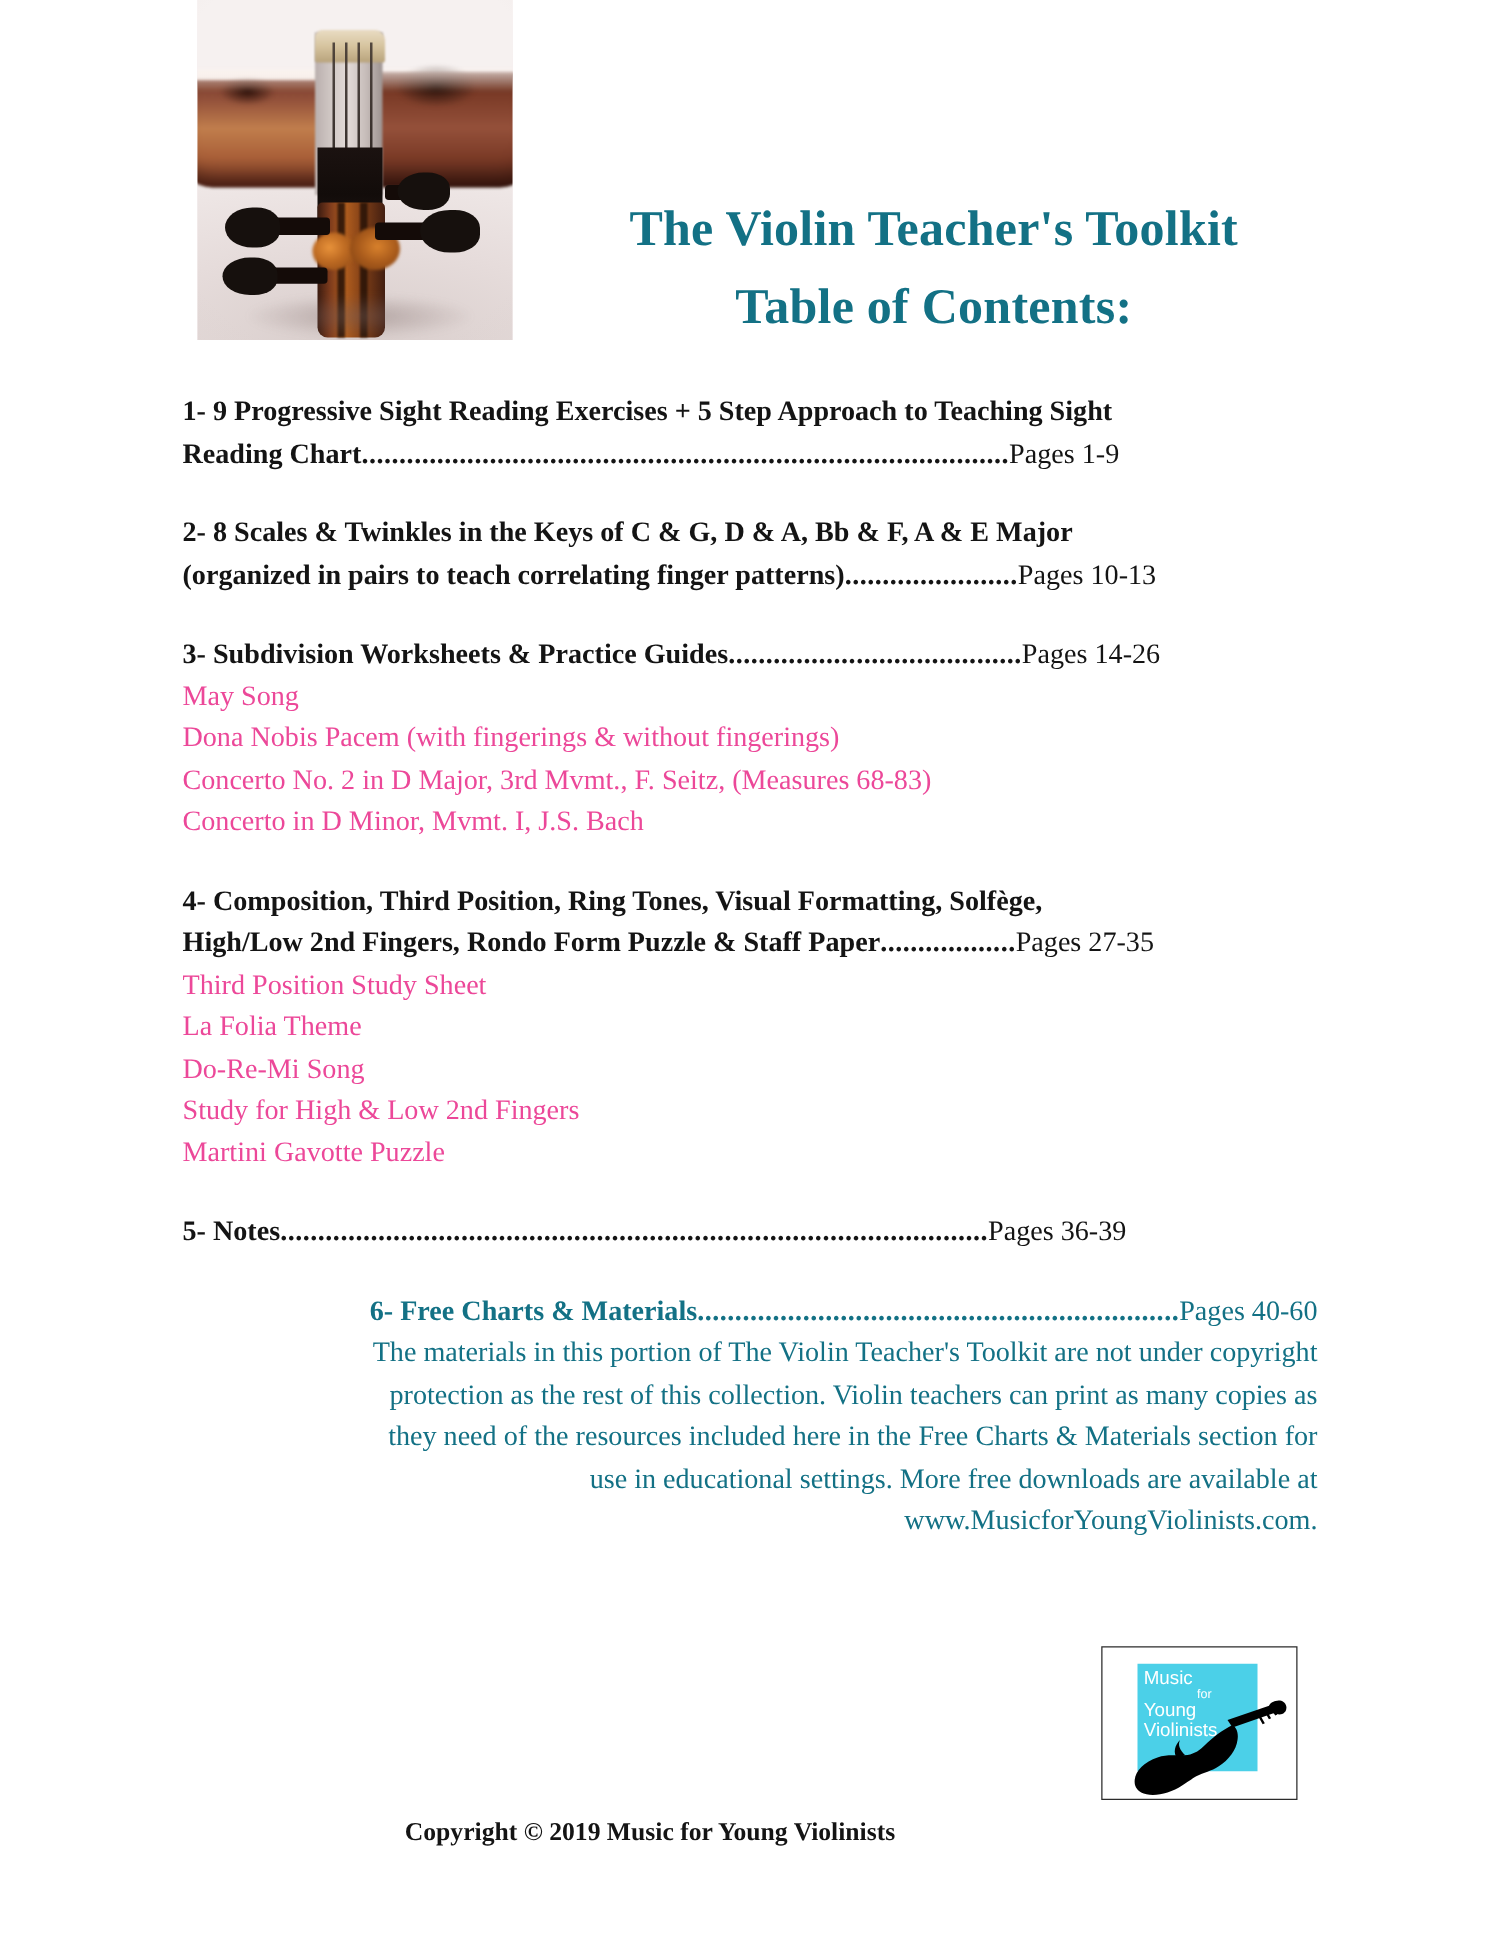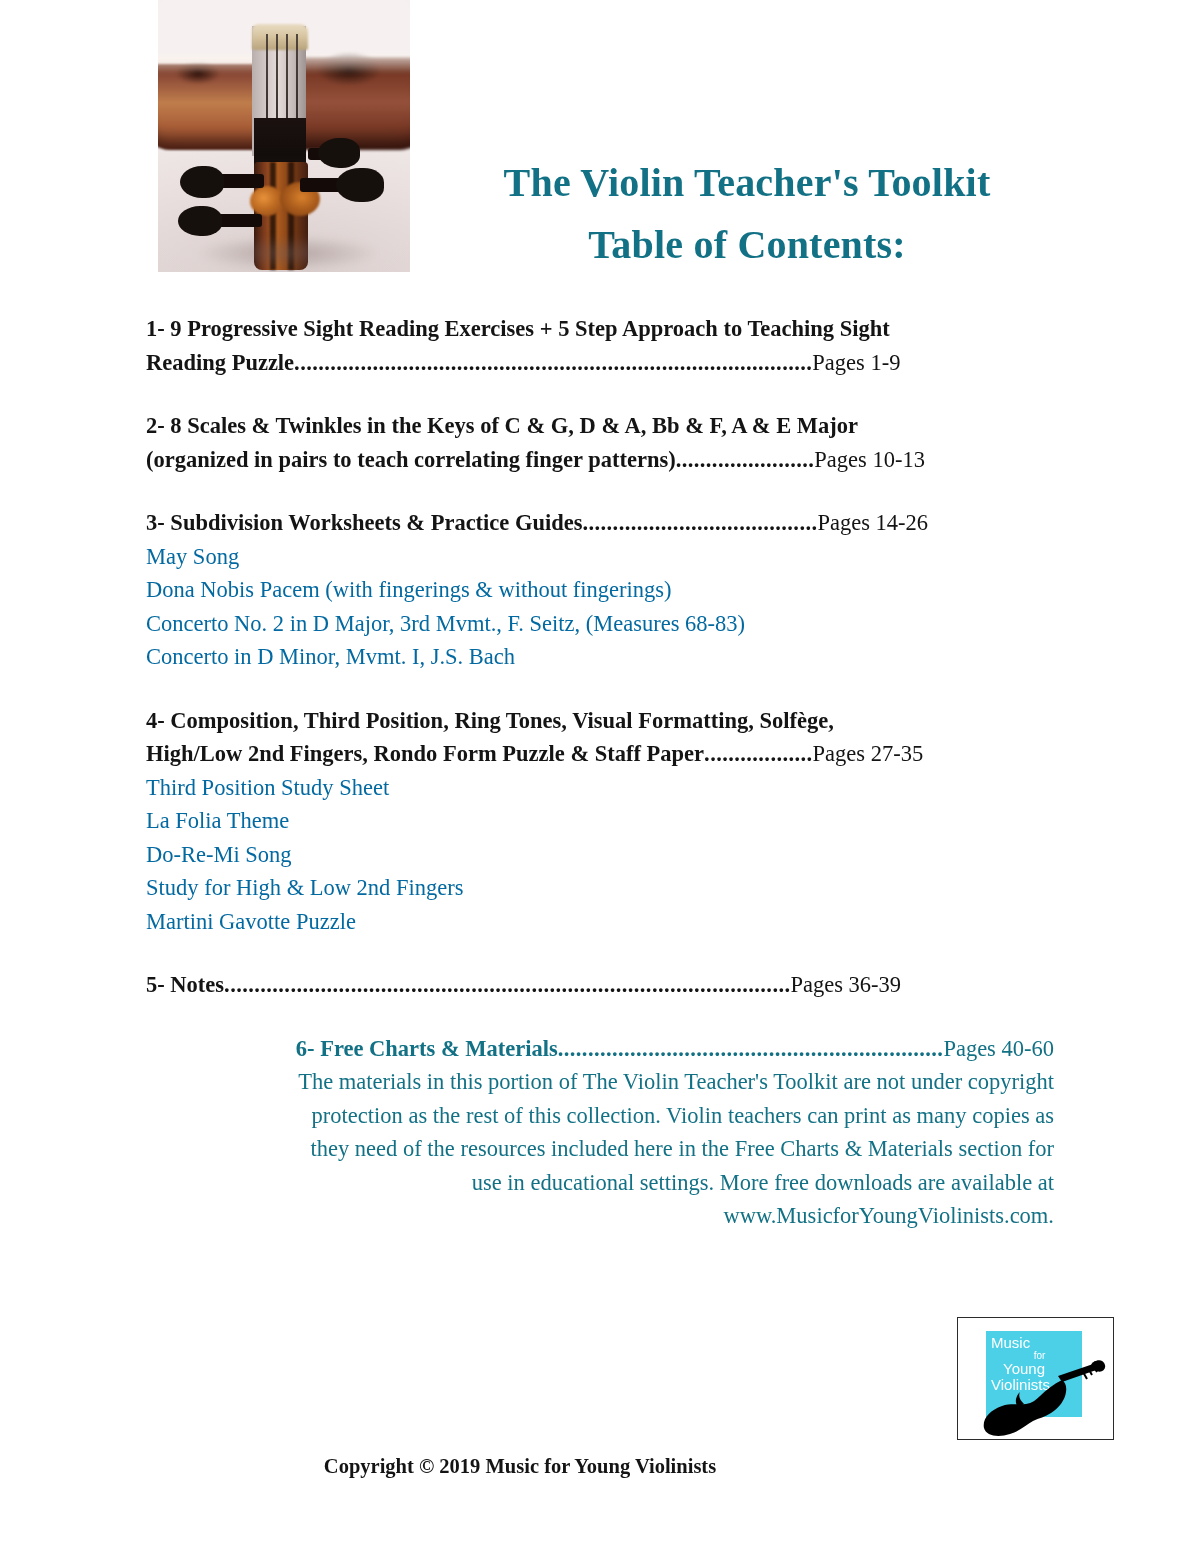--- a/index.html
+++ b/index.html
@@ -201,36 +201,36 @@
   .head-line {
     font-size: 22.5px;
     font-weight: bold;
     line-height: 33.5px;
     color: #141414;
   }
   .sub-line {
     font-size: 22.5px;
     font-weight: normal;
     line-height: 33.5px;
-    color: #0369a1;
+    color: #ec4899;
   }
   .teal { color: #137185; text-align: right; }
 
   .leader {
     font-weight: bold;
     letter-spacing: .4px;
   }
   .pages {
     font-weight: normal;
   }
 
   
   .logo-box {
     position: absolute;
-    left: 957px;
+    left: 881px;
     top: 1317px;
     width: 155px;
     height: 121px;
     border: 1.5px solid #2b2b2b;
     background: #ffffff;
     overflow: hidden;
   }
   .logo-square {
     position: absolute;
     left: 28px;
@@ -243,21 +243,21 @@
     position: absolute;
     left: 33px;
     top: 17px;
     width: 92px;
     color: #ffffff;
     font-family: "Liberation Sans", "DejaVu Sans", sans-serif;
     line-height: 1.05;
   }
   .lt1 { font-size: 15px; }
   .lt2 { font-size: 10px; padding-left: 5px; text-align: center; }
-  .lt3 { font-size: 15px; margin-left: 12px; }
+  .lt3 { font-size: 15px; }
   .lt4 { font-size: 15px; }
   .logo-violin {
     position: absolute;
     left: 8px;
     top: 42px;
     width: 142px;
     height: 76px;
   }
 
   
@@ -313,21 +313,21 @@
   <div class="title-block">
     <div class="title-line">The Violin Teacher's Toolkit</div>
     <div class="title-line">Table of Contents:</div>
   </div>
 
 </div>
 
 <div class="toc" id="toc-root">
     <div class="entry">
       <div class="head-line">1- 9 Progressive Sight Reading Exercises + 5 Step Approach to Teaching Sight</div>
-      <div class="head-line"><span>Reading Puzzle</span><span class="leader">......................................................................................</span><span class="pages">Pages 1-9</span></div>
+      <div class="head-line"><span>Reading Chart</span><span class="leader">......................................................................................</span><span class="pages">Pages 1-9</span></div>
     </div>
     <div class="entry-gap"></div>
     <div class="entry">
       <div class="head-line">2- 8 Scales &amp; Twinkles in the Keys of C &amp; G, D &amp; A, Bb &amp; F, A &amp; E Major</div>
       <div class="head-line"><span>(organized in pairs to teach correlating finger patterns)</span><span class="leader">.......................</span><span class="pages">Pages 10-13</span></div>
     </div>
     <div class="entry-gap"></div>
     <div class="entry">
       <div class="head-line"><span>3- Subdivision Worksheets &amp; Practice Guides</span><span class="leader">.......................................</span><span class="pages">Pages 14-26</span></div>
       <div class="sub-line">May Song</div>

